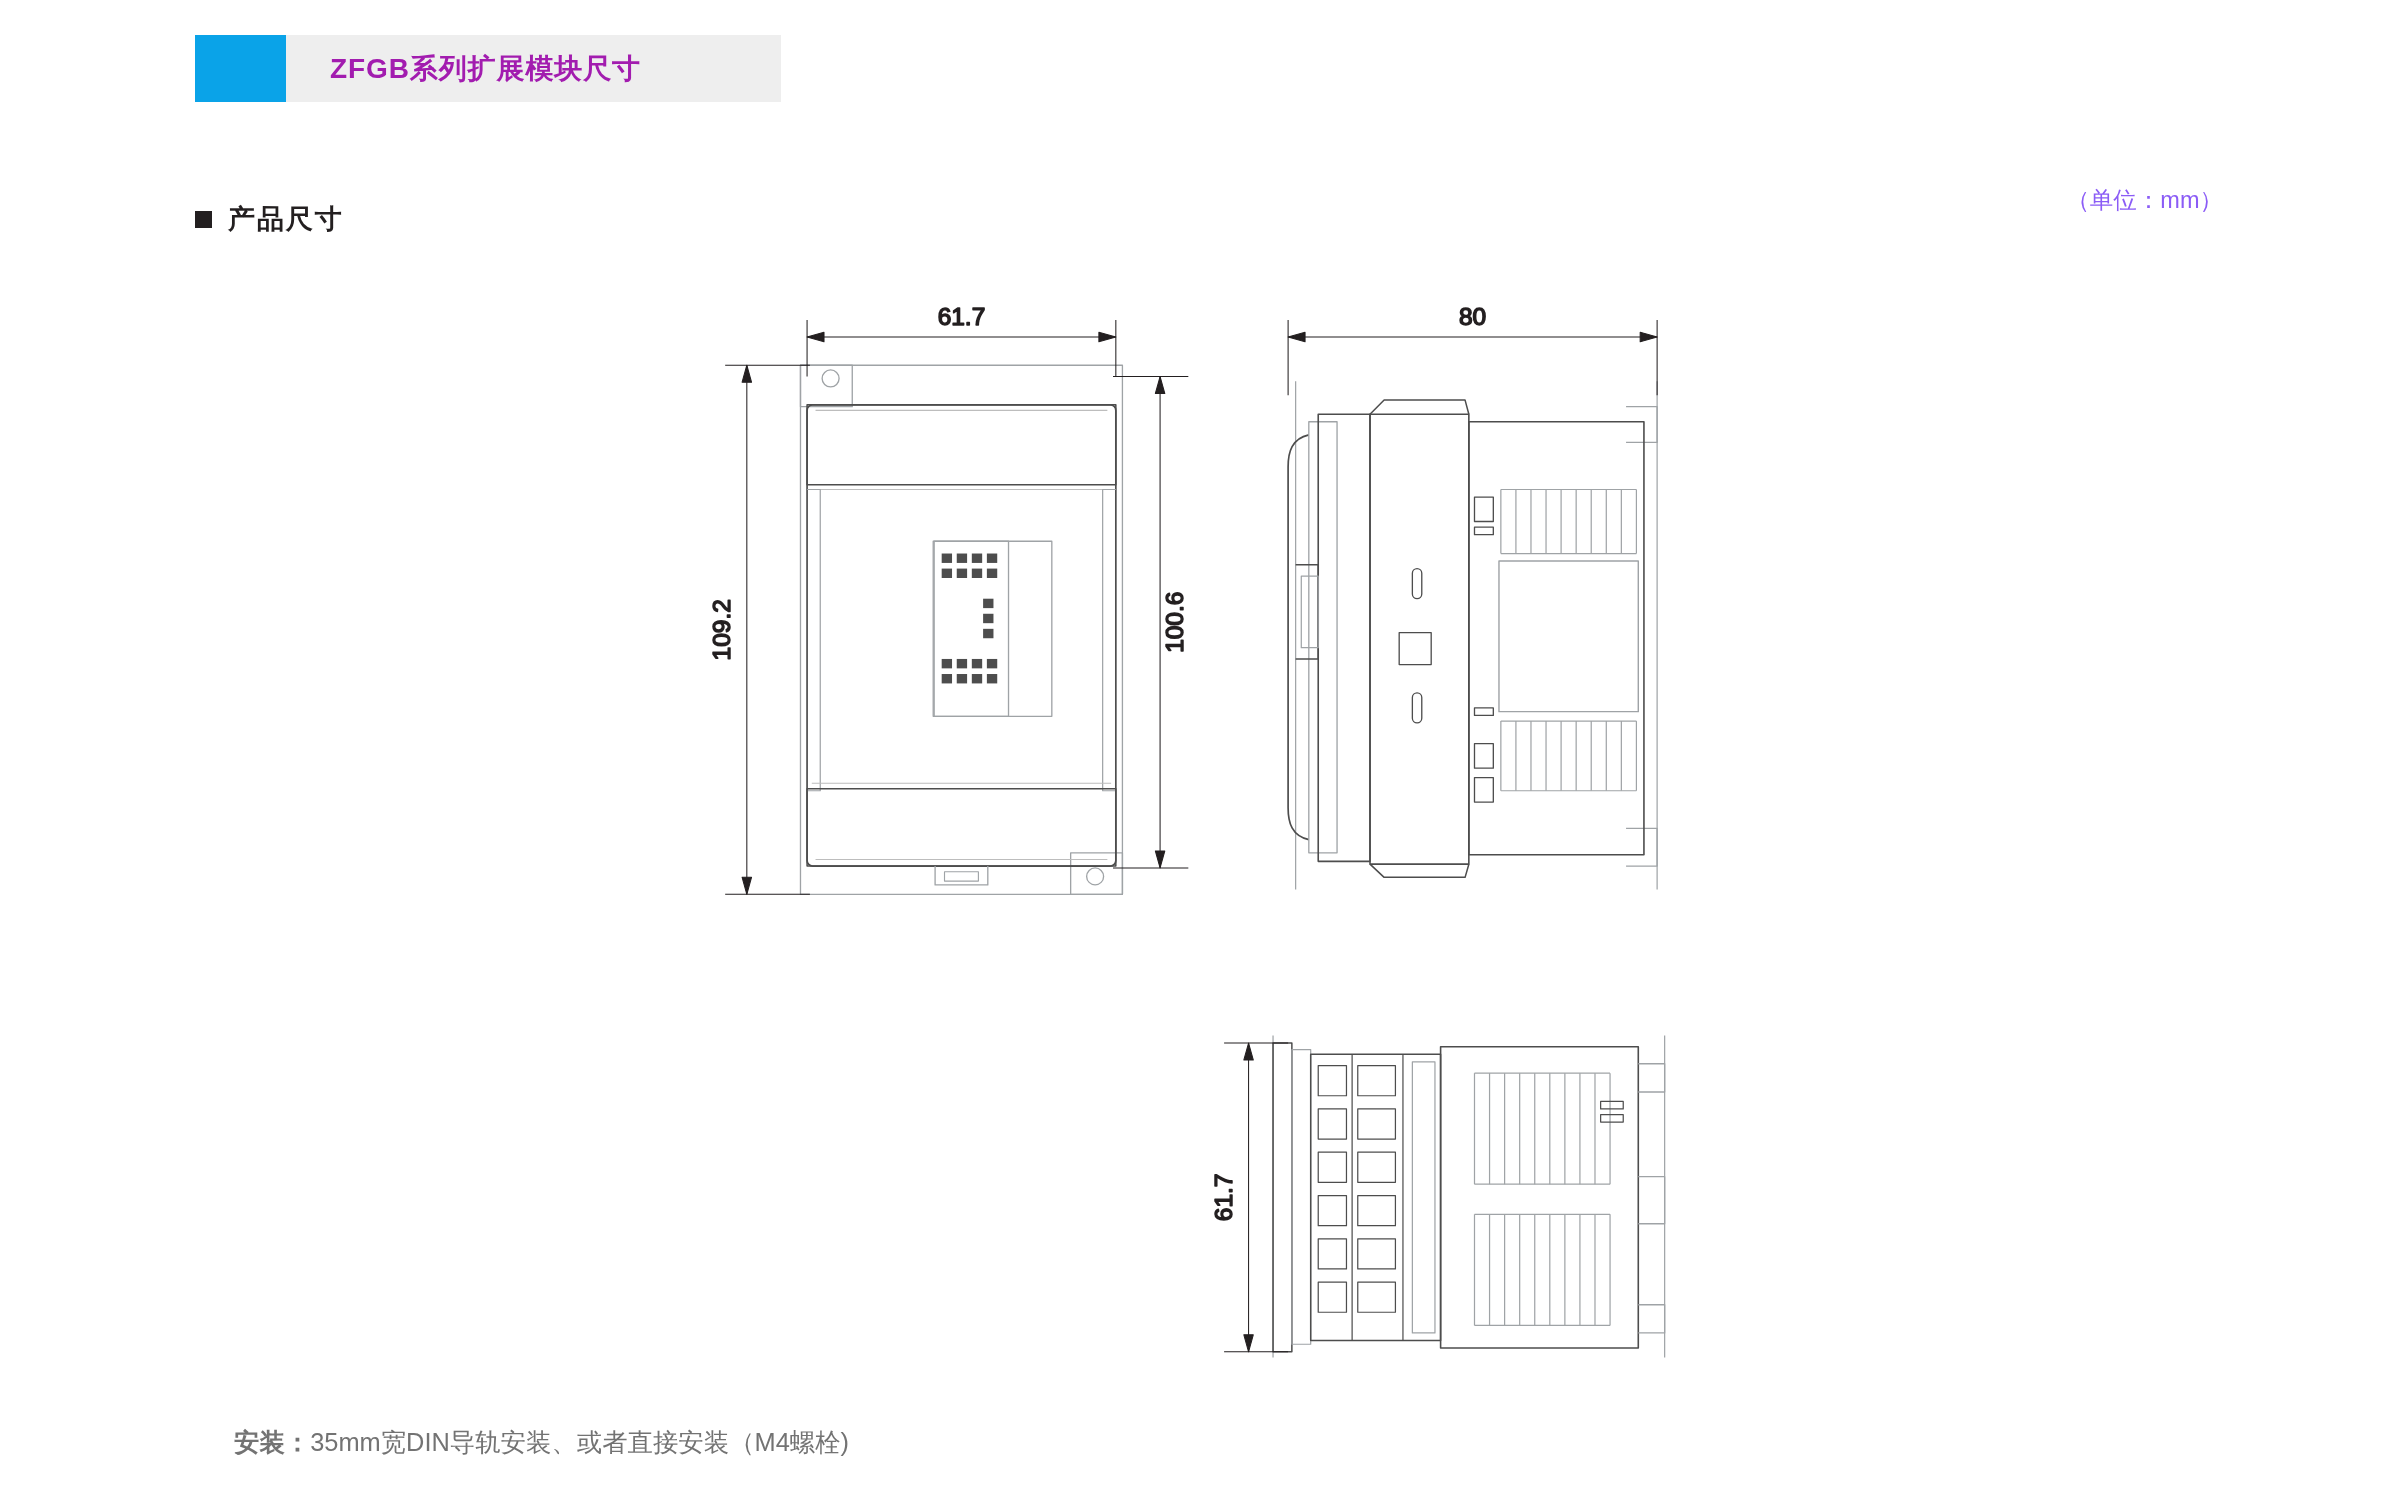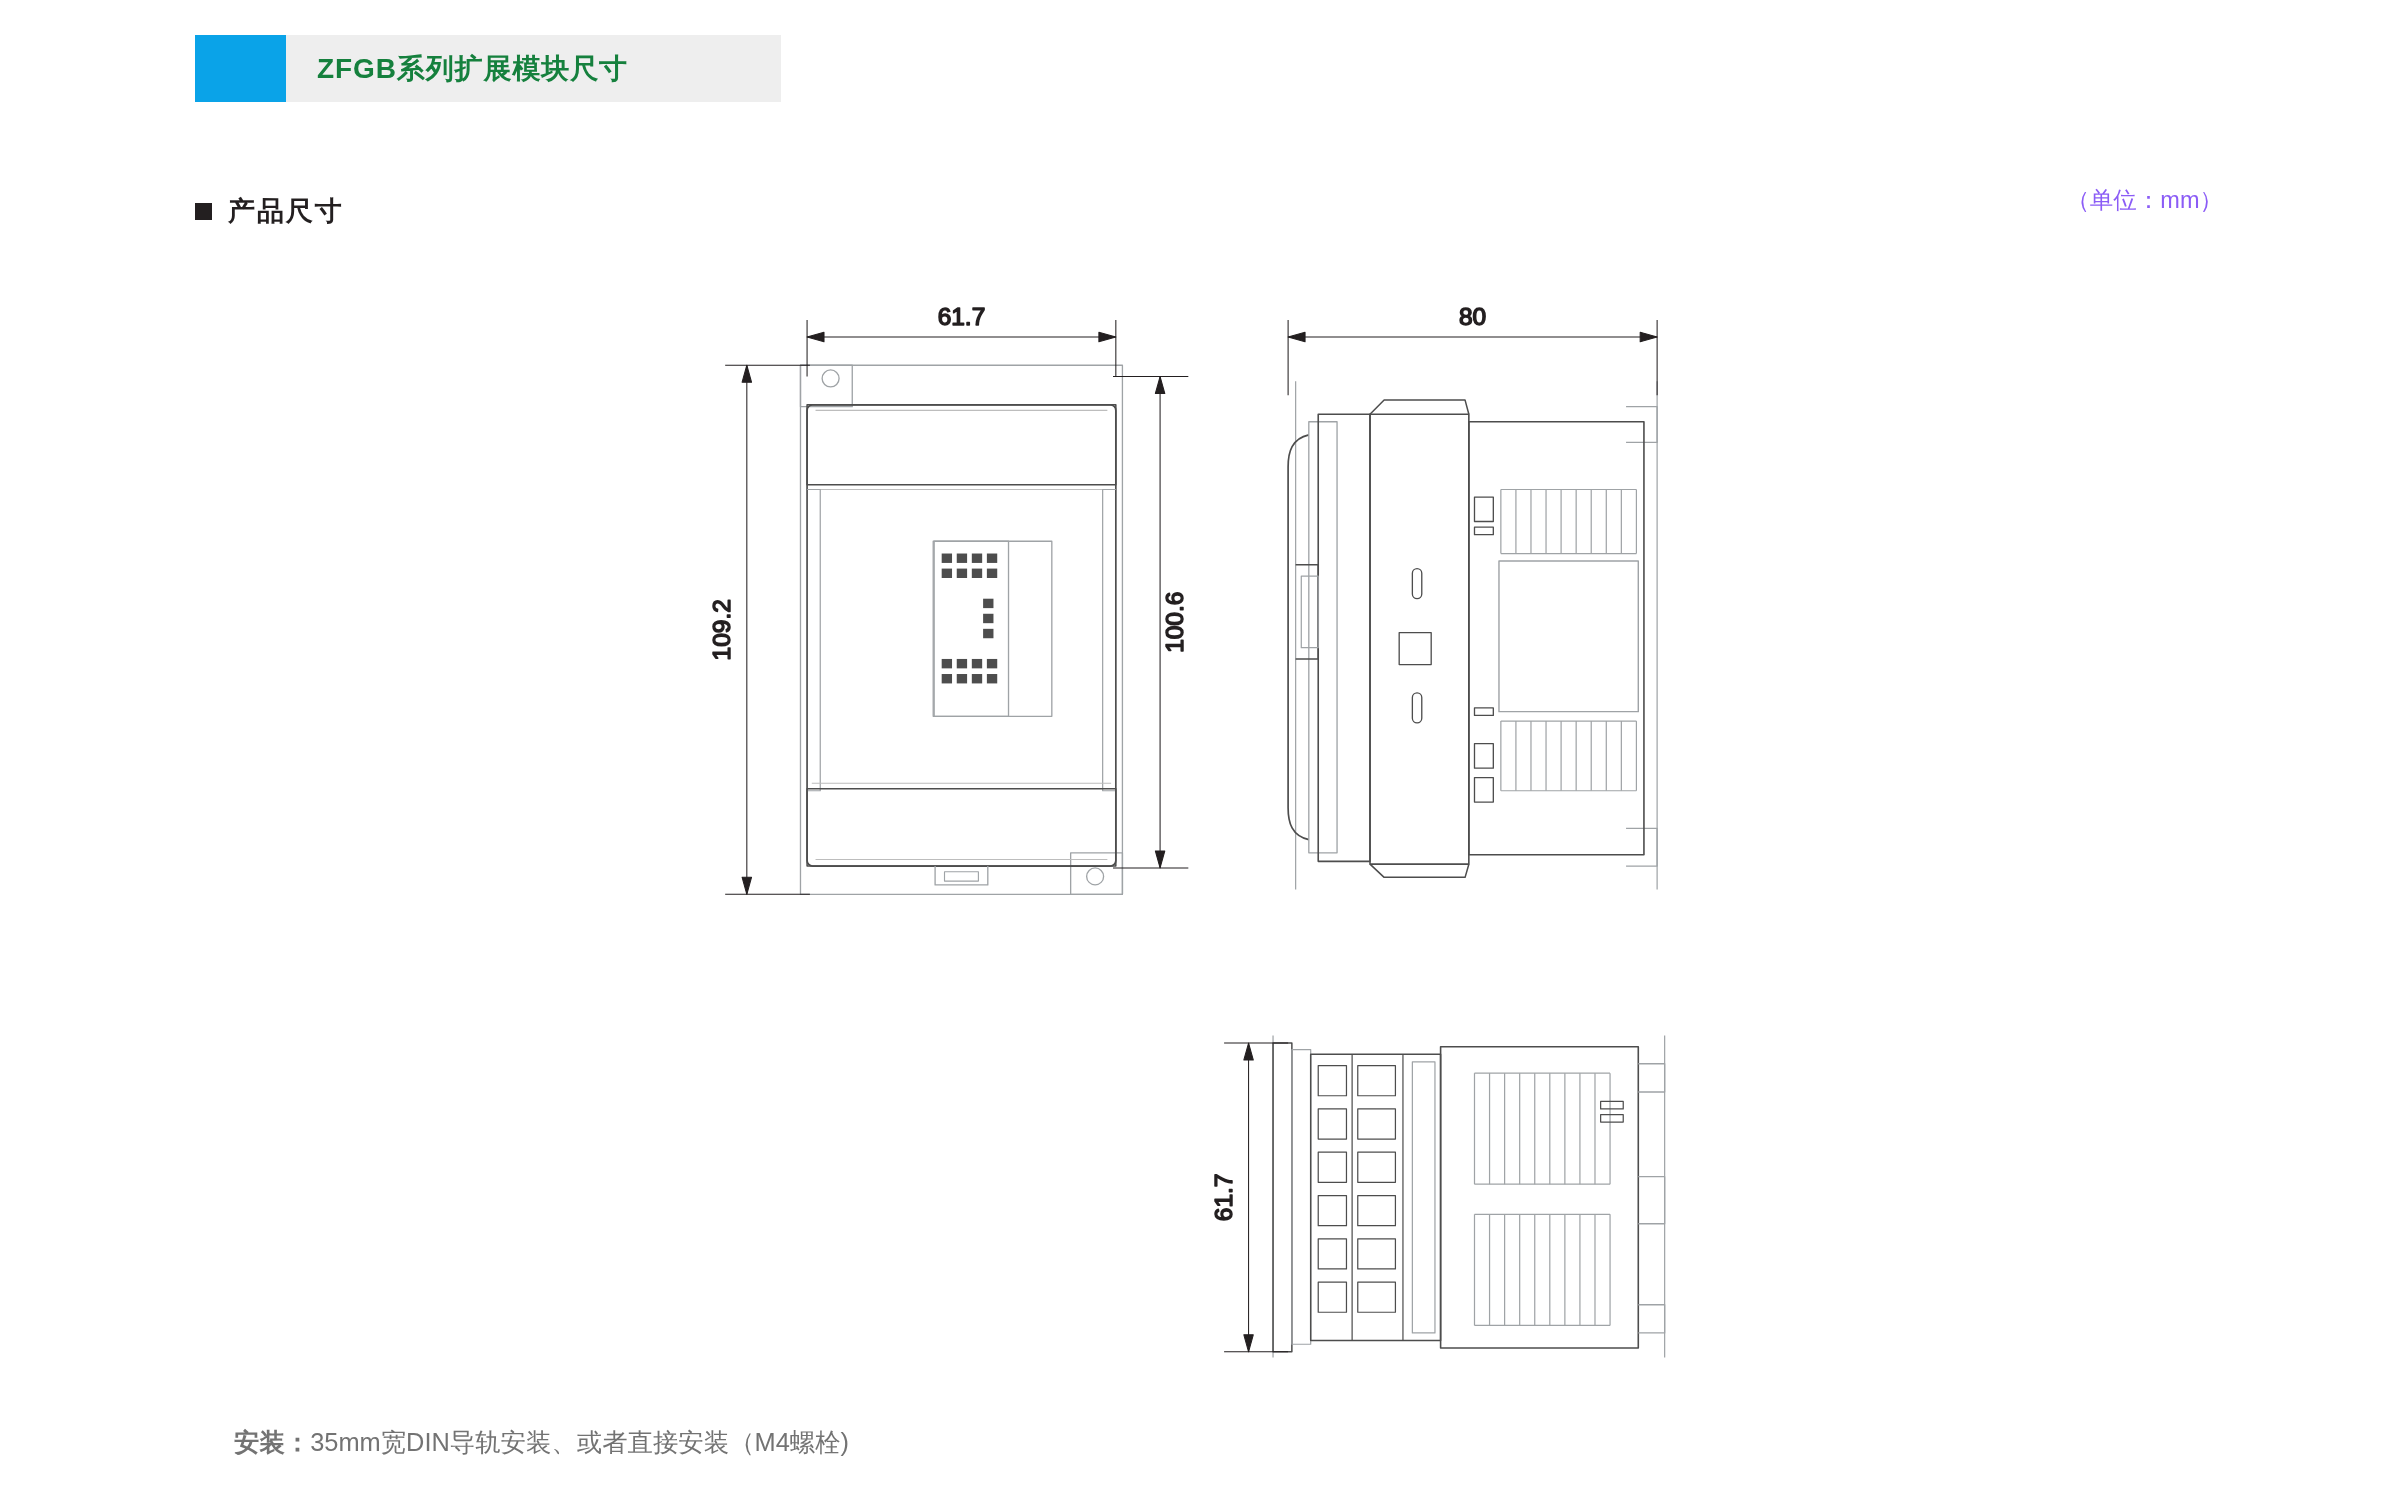--- a/index.html
+++ b/index.html
@@ -28,31 +28,31 @@
   }
   #header-accent {
     width: 91px;
     height: 67px;
     background: #0aa3e8;
     flex: 0 0 auto;
   }
   #header-title {
     font-size: 28px;
     font-weight: bold;
-    color: #15803d;
+    color: #a21caf;
     letter-spacing: 0.9px;
-    margin-left: 31px;
+    margin-left: 44px;
     white-space: nowrap;
   }
 
   
   #section-heading {
     position: absolute;
     left: 195px;
-    top: 193px;
+    top: 201px;
     display: flex;
     align-items: center;
   }
   #section-bullet {
     width: 17px;
     height: 17px;
     background: #231f20;
     margin-right: 16px;
   }
   #section-heading-text {

